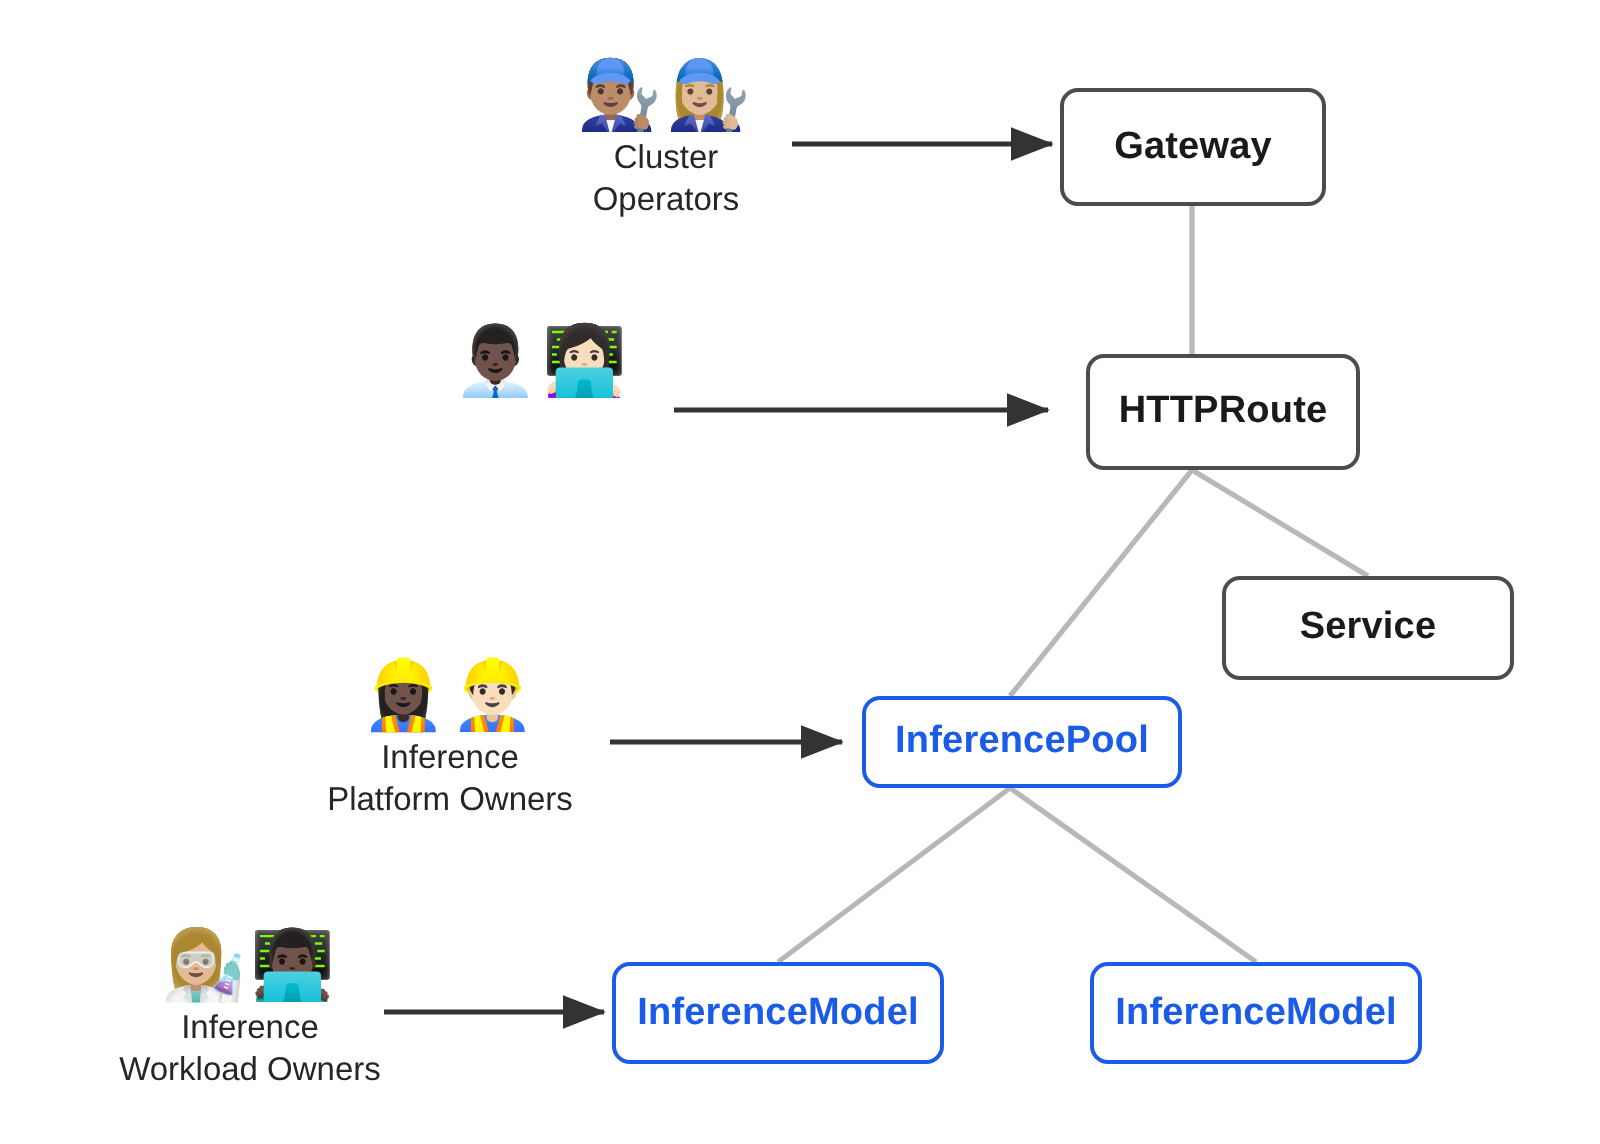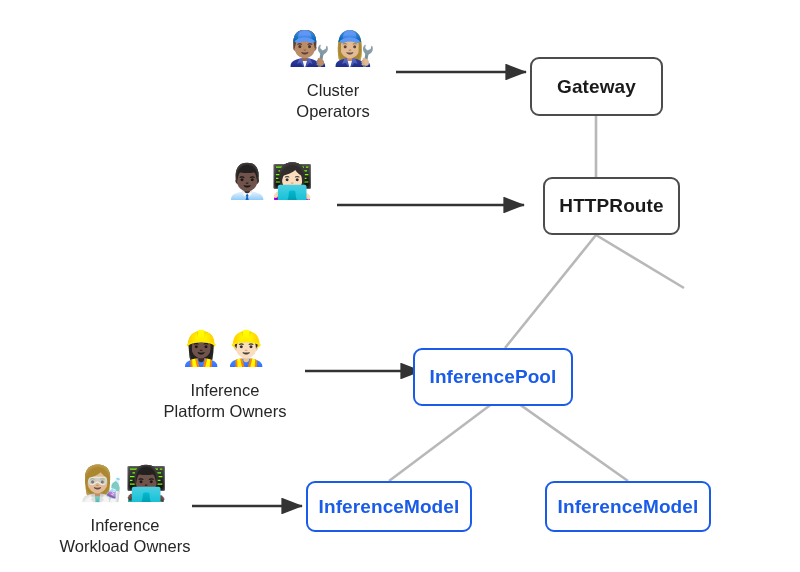--- a/index.html
+++ b/index.html
@@ -54,21 +54,21 @@
     text-align: center;
     width: 230px;
   }
   .actor-emojis {
     font-size: 34px;
     line-height: 40px;
     letter-spacing: 2px;
     white-space: nowrap;
   }
   .actor-name {
-    margin-top: 12px;
+    margin-top: 1px;
     font-size: 16.5px;
     line-height: 21px;
     color: #262626;
     white-space: pre-line;
     text-align: center;
   }
 </style>
 </head>
 <body>
 
@@ -108,30 +108,33 @@
     <div class="actor-name">Inference
 Platform Owners</div>
   </div>
 
   <div class="actor" style="left:10px; top:463px;">
     <div class="actor-emojis">👩🏼‍🔬👨🏿‍💻</div>
     <div class="actor-name">Inference
 Workload Owners</div>
   </div>
 
-  <div class="node node-dark" style="left:530px; top:44px; width:133px; height:59px;margin-top:13px;">
+  <div class="node node-dark" style="left:530px; top:44px; width:133px; height:59px;">
     <span class="node-label">Gateway</span>
   </div>
 
   <div class="node node-dark" style="left:528px; top:177px; width:137px; height:58px;margin-left:15px;">
     <span class="node-label">HTTPRoute</span>
   </div>
 
+  <div class="node node-dark" style="left:611px; top:288px; width:146px; height:52px;">
+    <span class="node-label">Service</span>
+  </div>
 
-  <div class="node node-blue" style="left:413px; top:348px; width:160px; height:58px;">
+  <div class="node node-blue" style="left:431px; top:348px; width:160px; height:46px;">
     <span class="node-label">InferencePool</span>
   </div>
 
   <div class="node node-blue" style="left:306px; top:481px; width:166px; height:51px;">
     <span class="node-label">InferenceModel</span>
   </div>
 
   <div class="node node-blue" style="left:545px; top:481px; width:166px; height:51px;">
     <span class="node-label">InferenceModel</span>
   </div>

